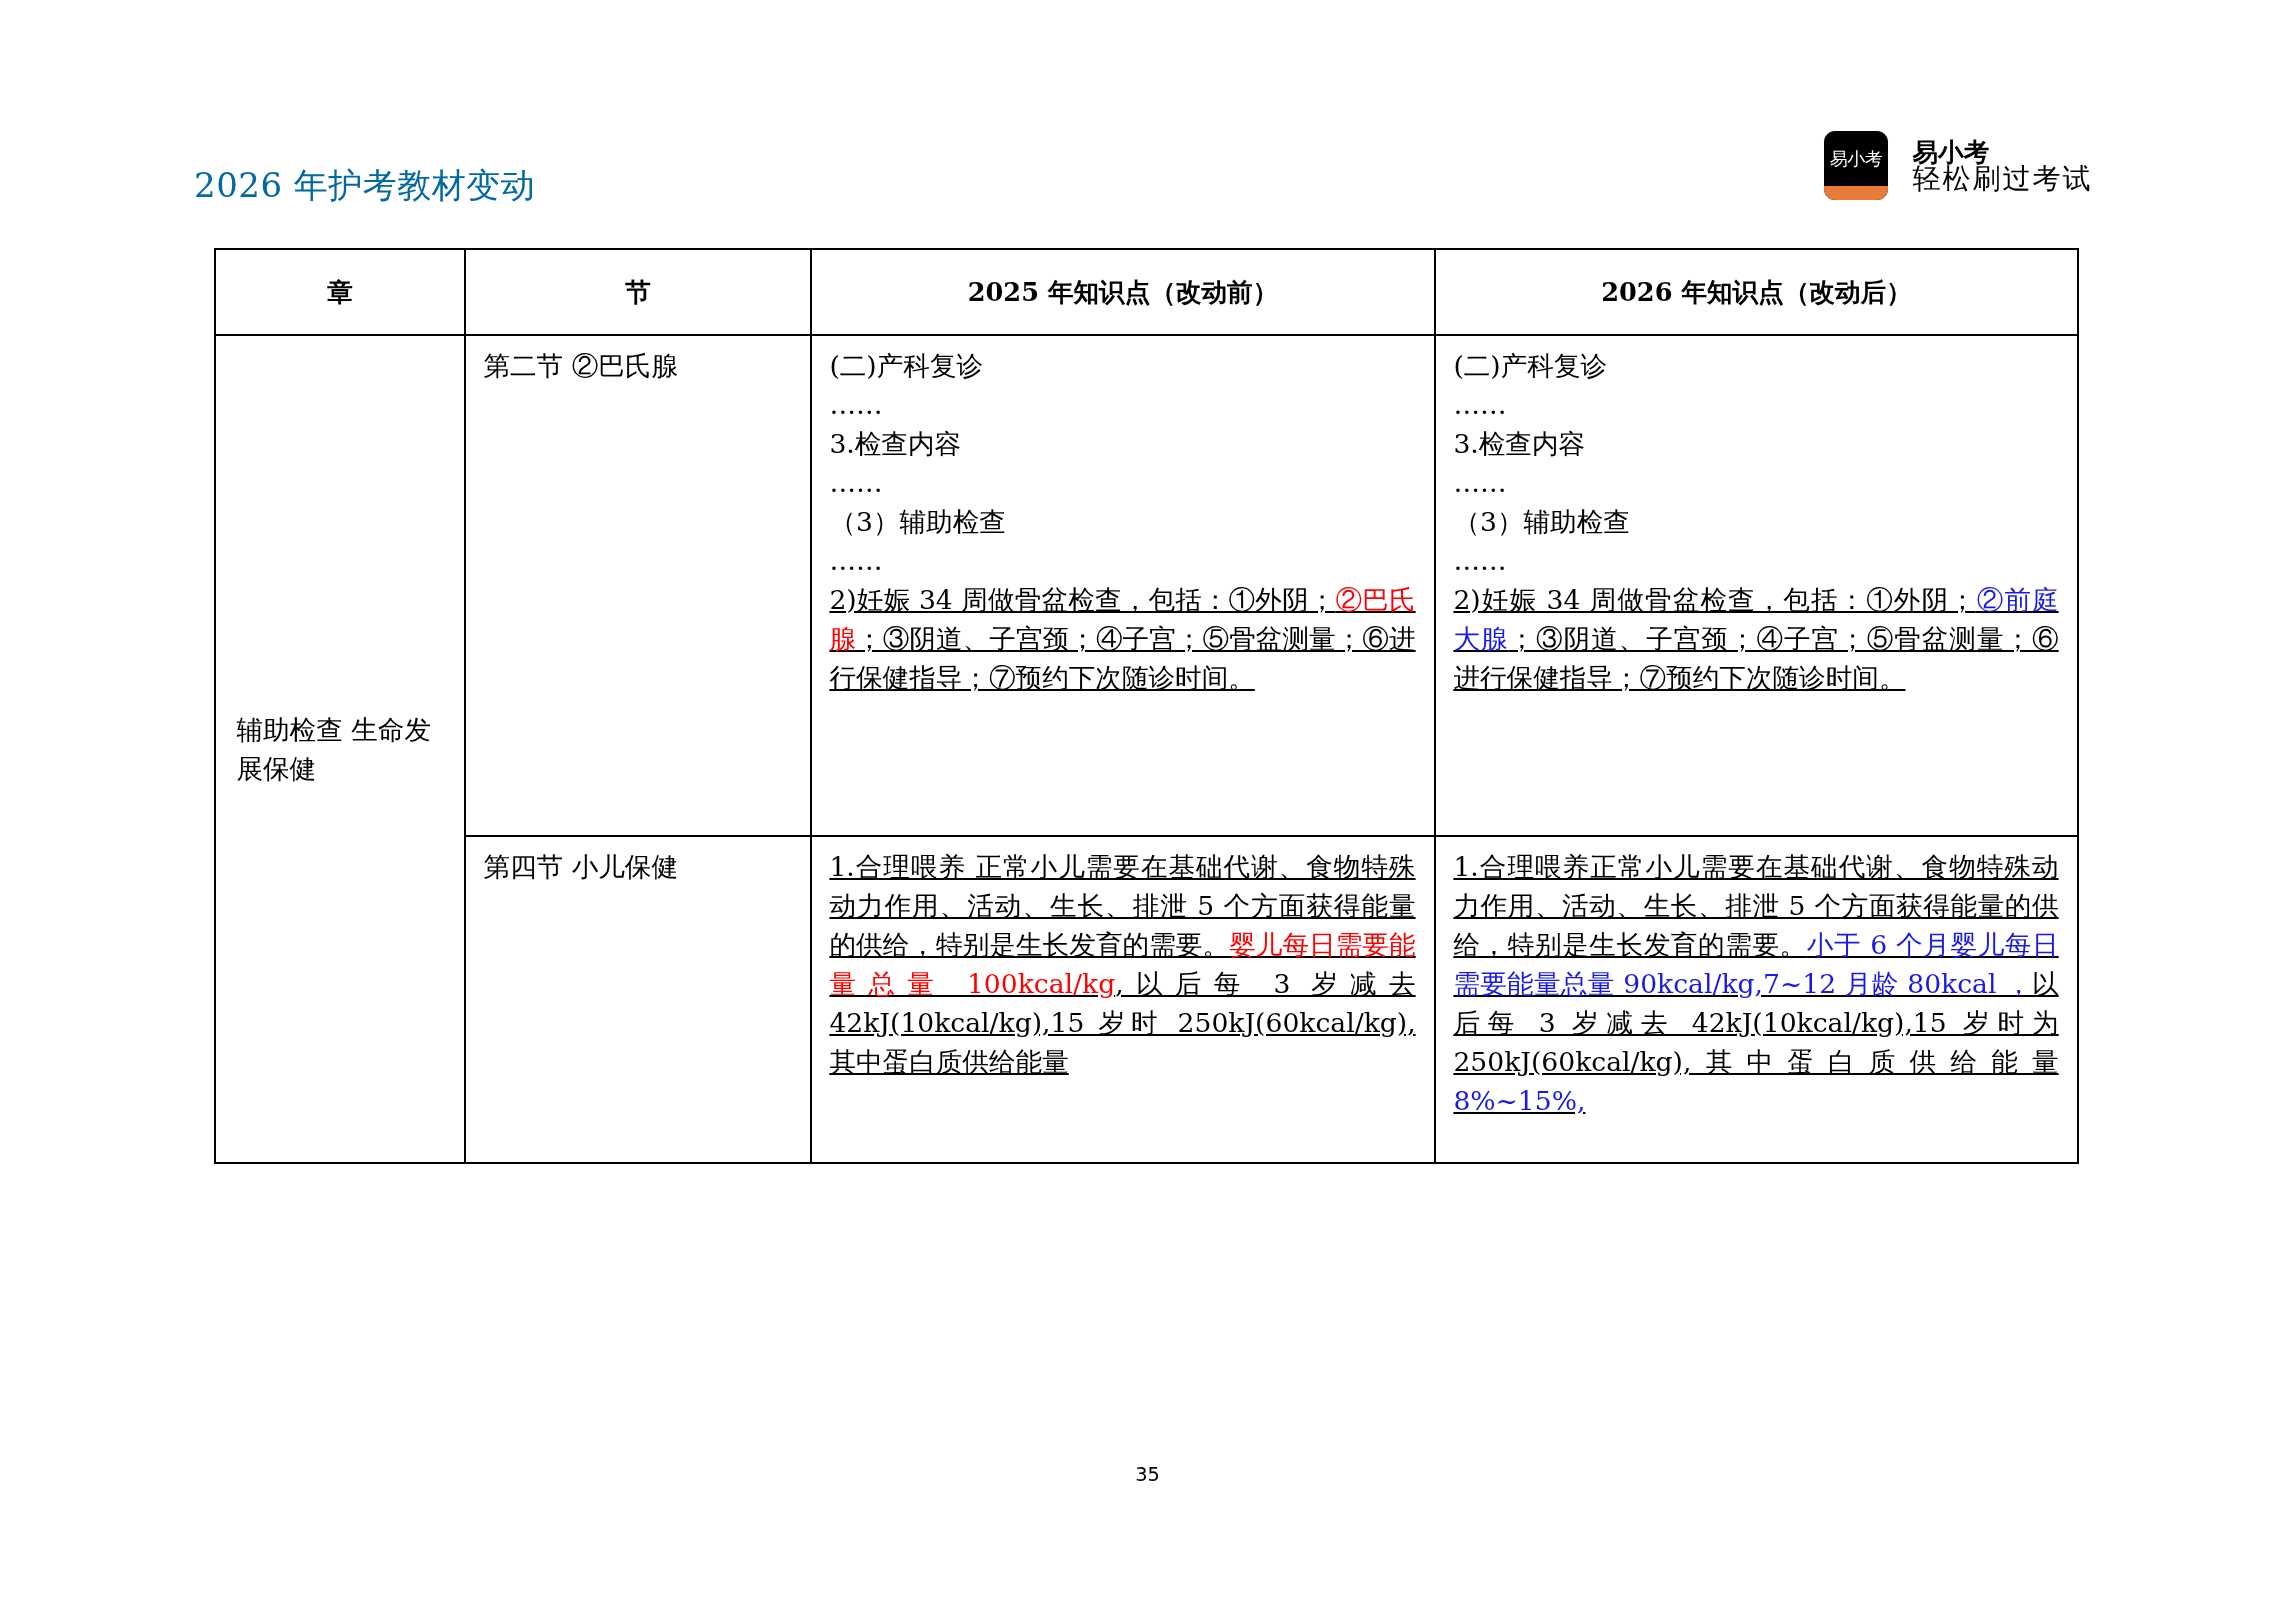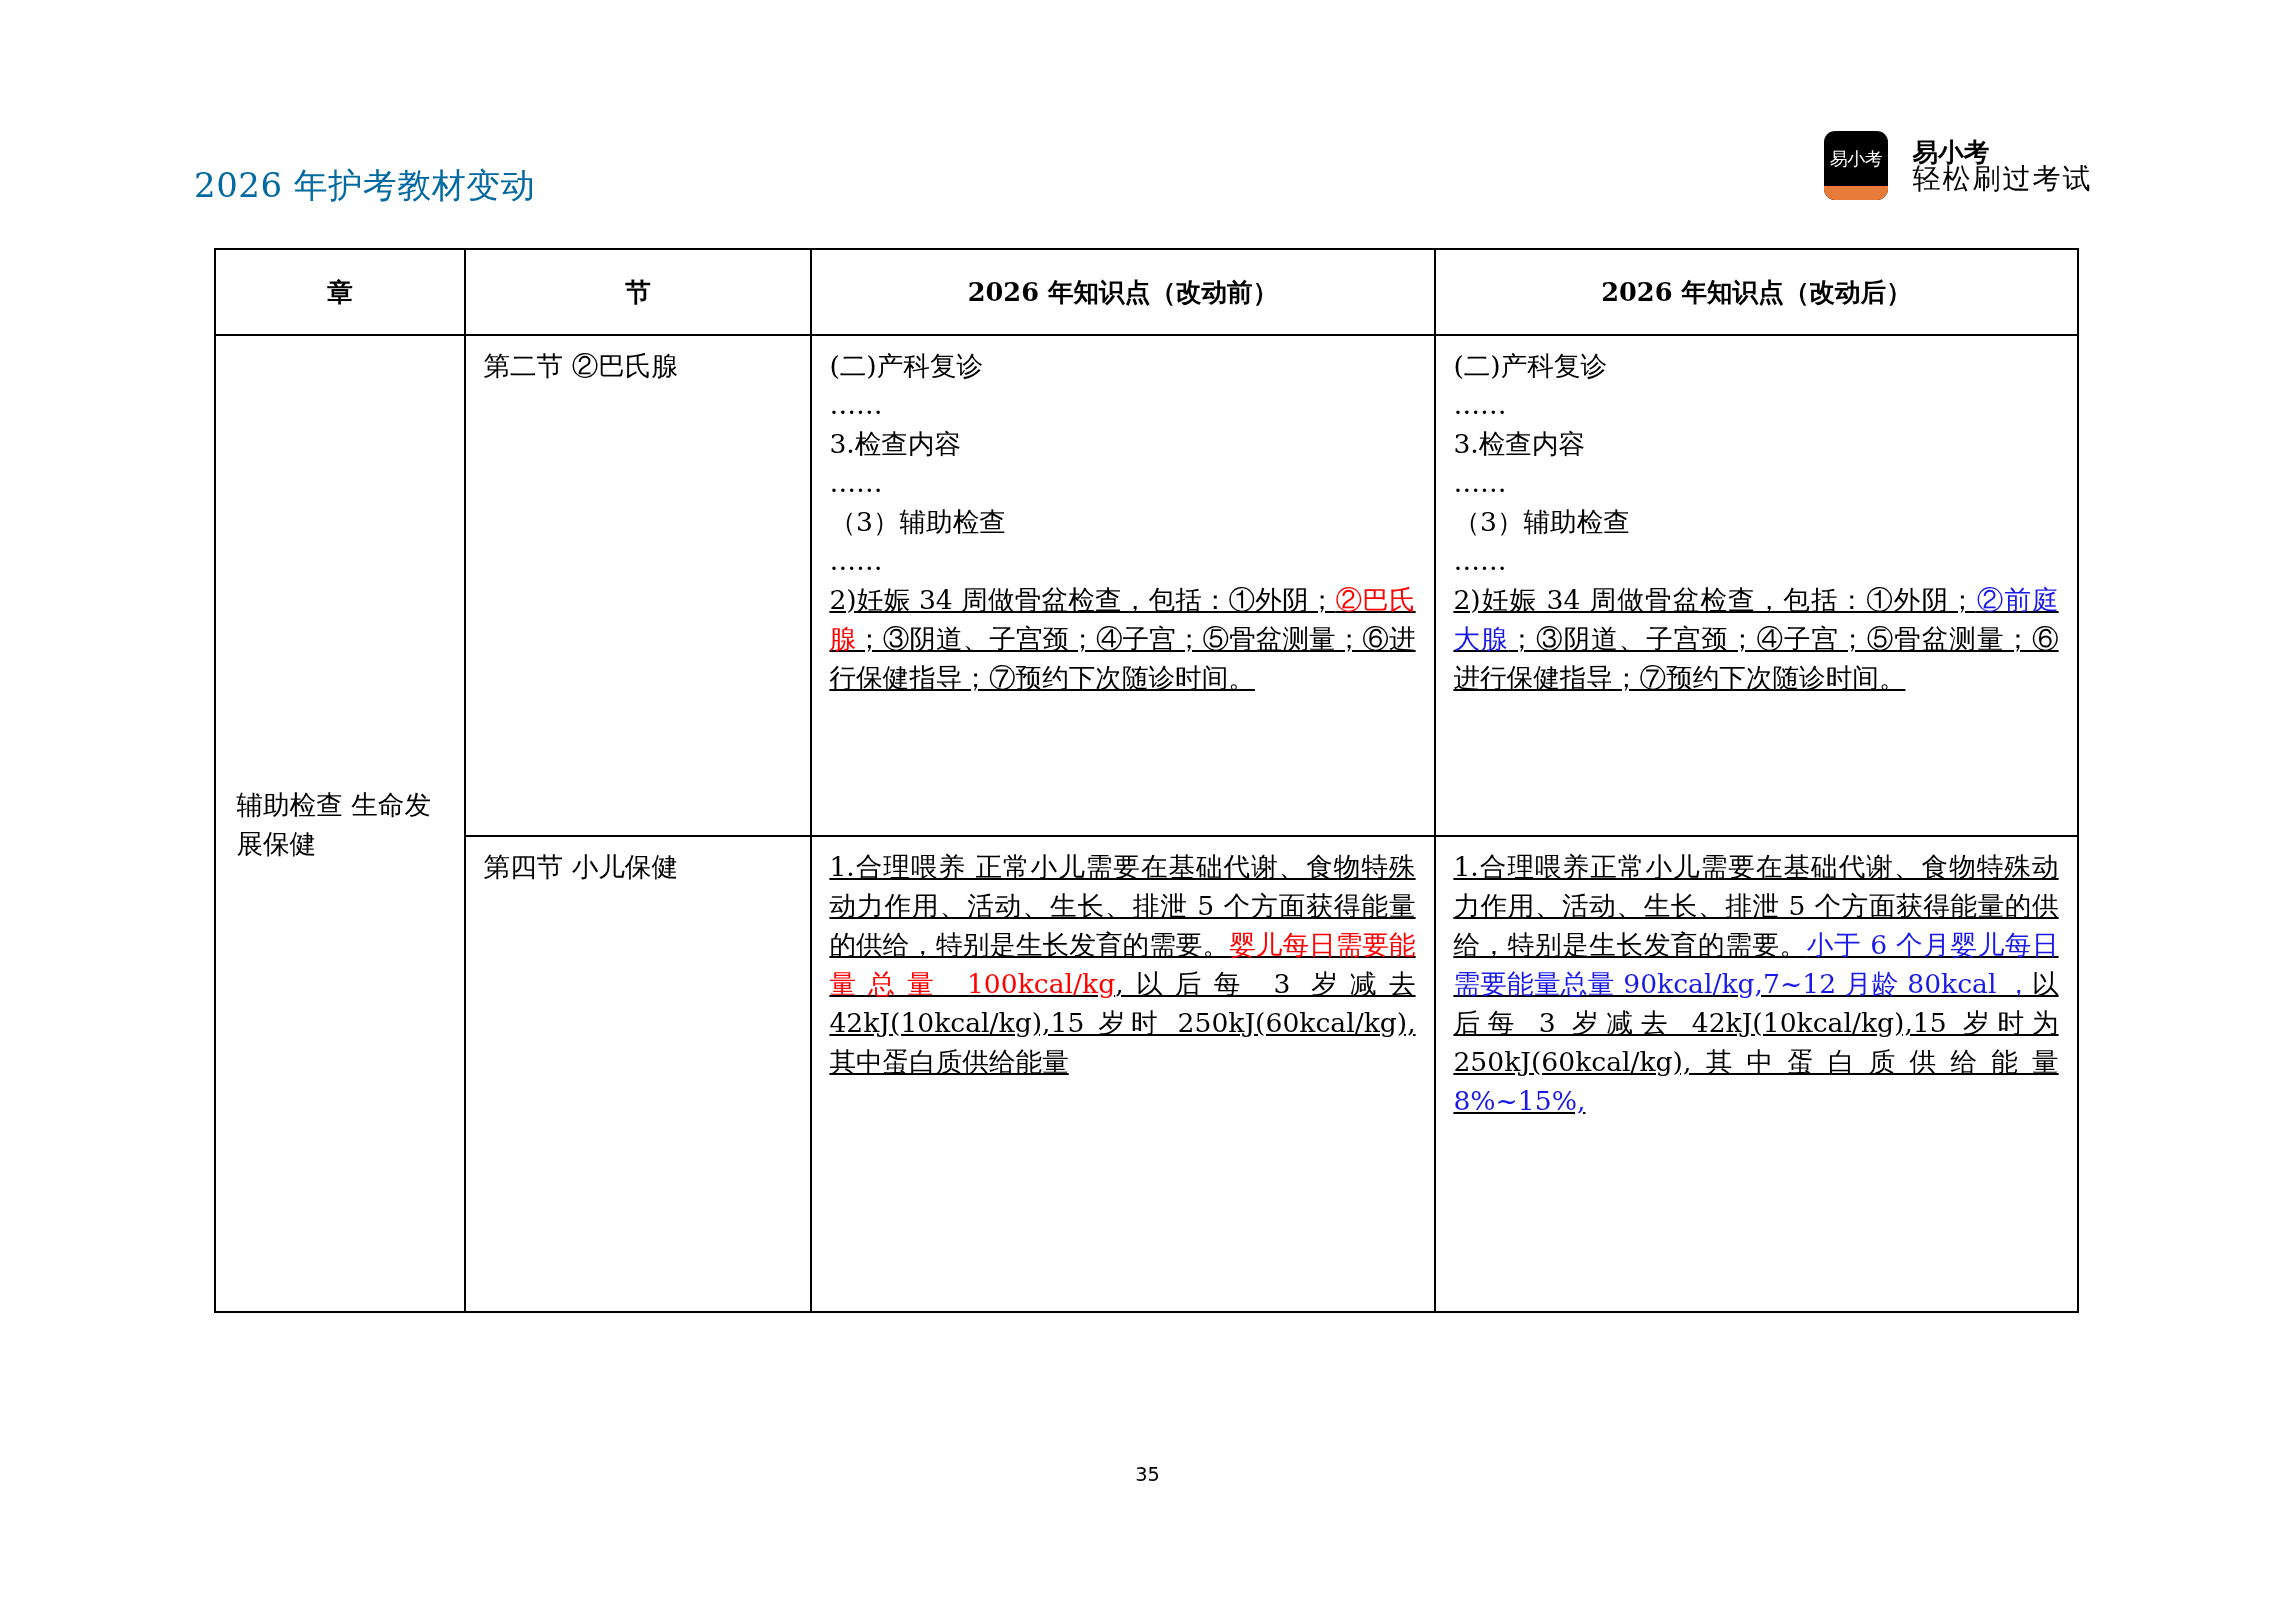--- a/index.html
+++ b/index.html
@@ -54,21 +54,21 @@
   <colgroup>
     <col style="width:250px">
     <col style="width:346px">
     <col style="width:624px">
     <col style="width:643px">
   </colgroup>
   <thead>
     <tr>
       <th>章</th>
       <th>节</th>
-      <th>2026 年知识点（改动前）</th>
+      <th>2025 年知识点（改动前）</th>
       <th>2026 年知识点（改动后）</th>
     </tr>
   </thead>
   <tbody>
     <tr style="height:501px;">
       <td rowspan="2" class="chapter-cell">
         <div class="chapter-text">辅助检查 生命发展保健</div>
       </td>
       <td>
         <div class="cell">第二节 ②巴氏腺</div>
@@ -89,21 +89,21 @@
           <span class="line">(二)产科复诊</span>
           <span class="line">……</span>
           <span class="line">3.检查内容</span>
           <span class="line">……</span>
           <span class="line">（3）辅助检查</span>
           <span class="line">……</span>
           <span class="line justify"><span>2)妊娠 34 周做骨盆检查，包括：①外阴；</span><span class="blue">②前庭大腺</span><span>；③阴道、子宫颈；④子宫；⑤骨盆测量；⑥进行保健指导；⑦预约下次随诊时间。</span></span>
         </div>
       </td>
     </tr>
-    <tr style="height:476px;">
+    <tr style="height:327px;">
       <td>
         <div class="cell">第四节 小儿保健</div>
       </td>
       <td>
         <div class="cell justify"><span>1.合理喂养 正常小儿需要在基础代谢、食物特殊动力作用、活动、生长、排泄 5 个方面获得能量的供给，特别是生长发育的需要。</span><span class="red">婴儿每日需要能量总量 100kcal/kg</span><span>,以后每 3 岁减去 42kJ(10kcal/kg),15 岁时 250kJ(60kcal/kg),其中蛋白质供给能量</span></div>
       </td>
       <td>
         <div class="cell justify"><span>1.合理喂养正常小儿需要在基础代谢、食物特殊动力作用、活动、生长、排泄 5 个方面获得能量的供给，特别是生长发育的需要。</span><span class="blue">小于 6 个月婴儿每日需要能量总量 90kcal/kg,7~12 月龄 80kcal ，</span><span>以后每 3 岁减去 42kJ(10kcal/kg),15 岁时为 250kJ(60kcal/kg),其中蛋白质供给能量</span><span class="blue">8%~15%,</span></div>
       </td>
     </tr>

